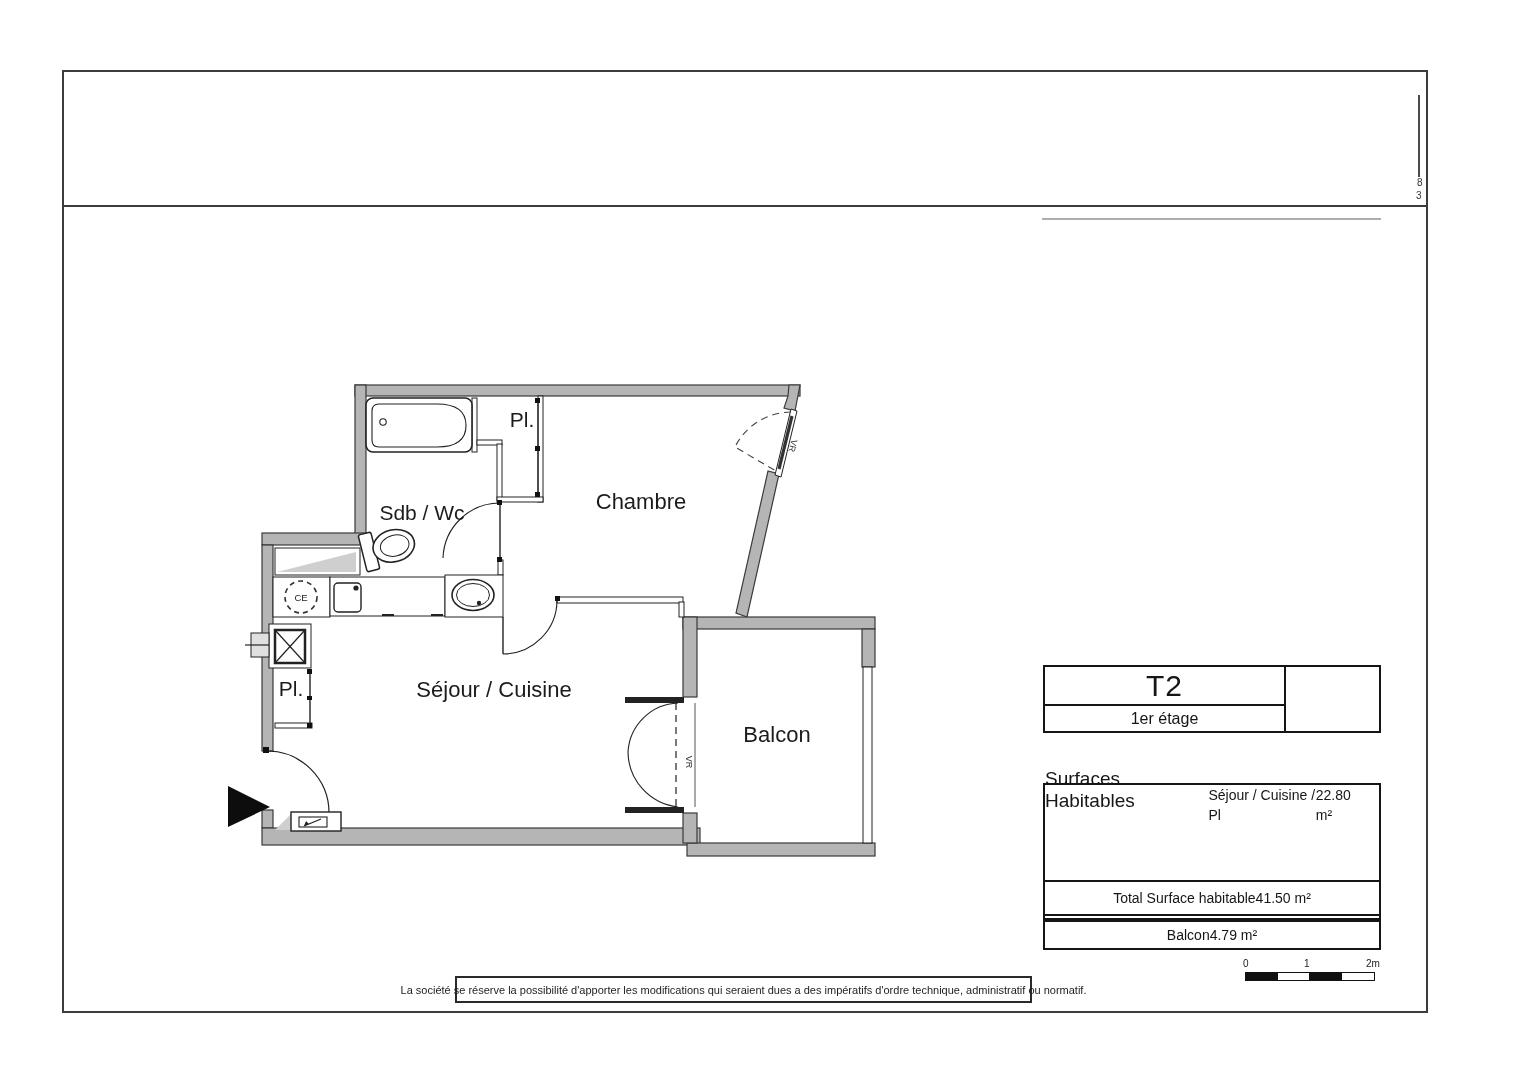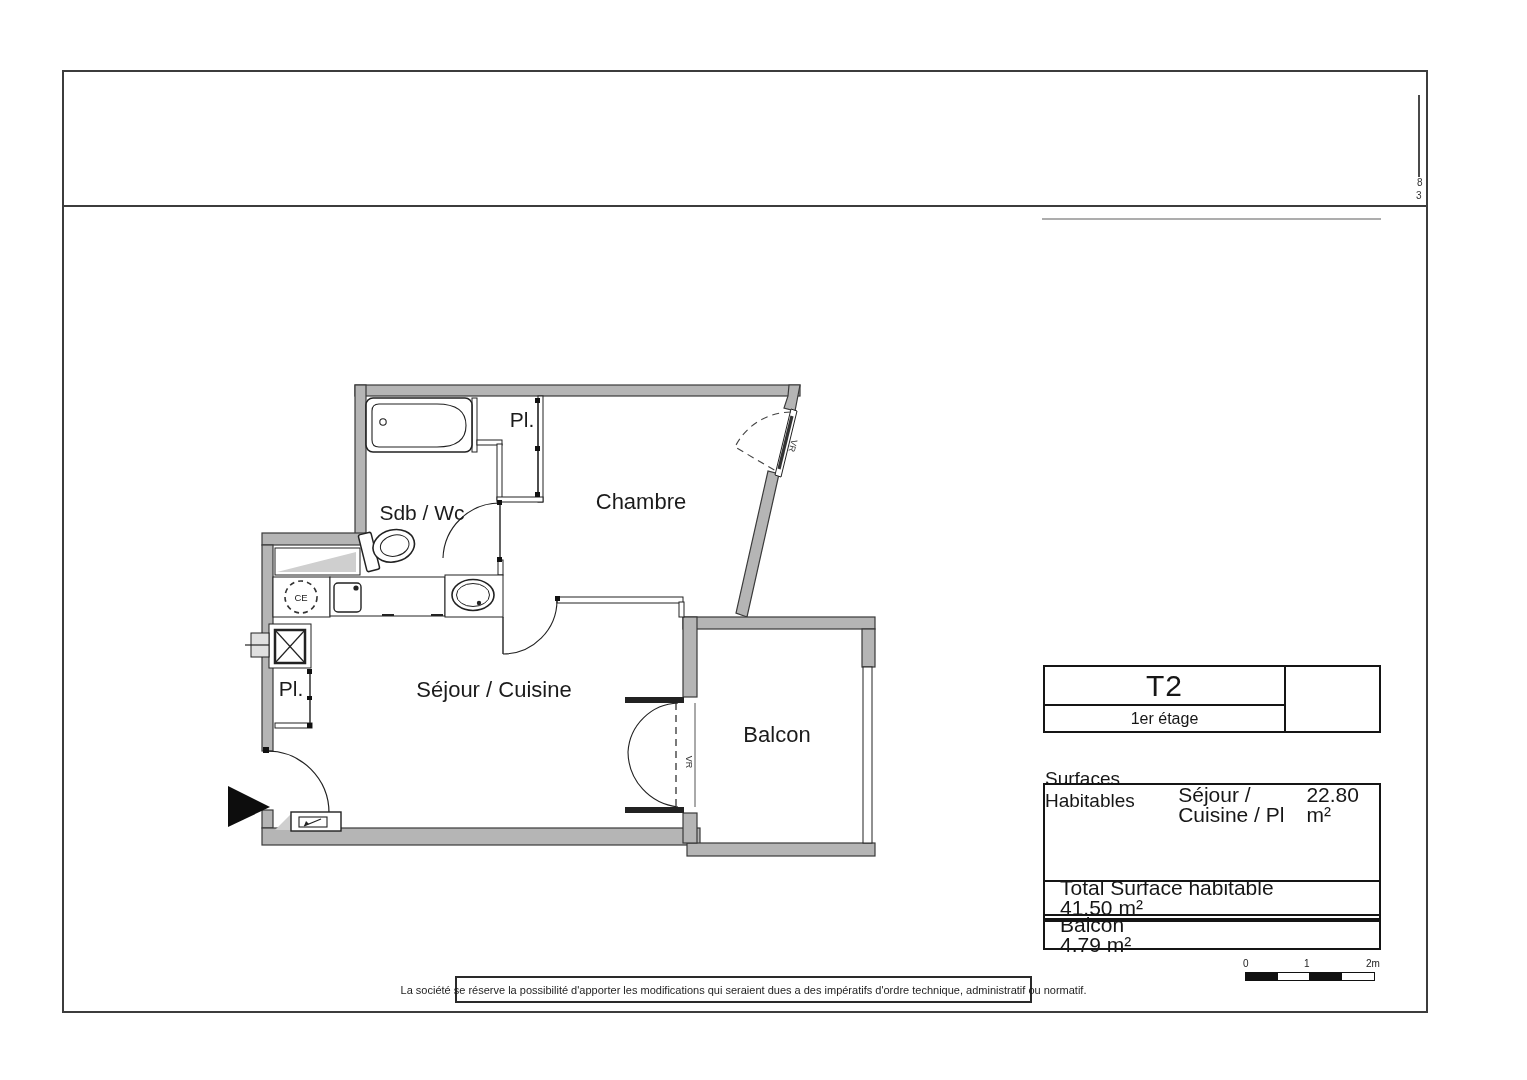--- a/index.html
+++ b/index.html
@@ -16,24 +16,24 @@
   .tbox{border:2px solid #151515;background:#fff;box-sizing:border-box;}
   #box-type{left:1043px;top:665px;width:338px;height:68px;display:flex;}
   #box-type .left-col{width:239px;display:flex;flex-direction:column;border-right:2px solid #151515;}
   #box-type .cell-t2{height:37px;display:flex;align-items:center;justify-content:center;
      font-size:30px;letter-spacing:1px;border-bottom:2px solid #151515;}
   #box-type .cell-floor{flex:1;display:flex;align-items:center;justify-content:center;font-size:16px;}
   #box-type .right-col{flex:1;}
   #box-surfaces{left:1043px;top:739px;width:338px;height:137px;display:flex;flex-direction:row;margin-top:44px;}
   #box-surfaces .title{height:27px;display:flex;align-items:flex-end;justify-content:center;
      font-size:19px;}
-  .srow{display:flex;justify-content:center;padding:0 15px;font-size:21px;line-height:20px;}
+  .srow{display:flex;justify-content:center;padding:0 15px;font-size:14px;line-height:20px;}
   #box-total{left:1043px;top:880px;width:338px;height:36px;display:flex;align-items:center;}
   #box-balcon{left:1043px;top:920px;width:338px;height:30px;display:flex;align-items:center;}
-  #box-total .srow,#box-balcon .srow{width:100%;box-sizing:border-box;padding:0 15px;flex-direction:column;}
+  #box-total .srow,#box-balcon .srow{width:100%;box-sizing:border-box;padding:0 15px;}
   
   #scale-bar{left:1243px;top:958px;width:140px;height:26px;}
   #scale-bar .lbl{position:absolute;top:0;font-size:10px;color:#222;}
   #scale-bar .seg{position:absolute;top:14px;height:7px;width:32px;border:1px solid #111;box-sizing:content-box;}
   
   #disclaimer{left:455px;top:976px;width:577px;height:27px;border:2px solid #2a2a2a;
      display:flex;align-items:center;justify-content:center;font-size:11px;color:#1d1d1d;
      background:#fff;box-sizing:border-box;white-space:nowrap;}
   
   #plan-svg{left:0;top:0;}

